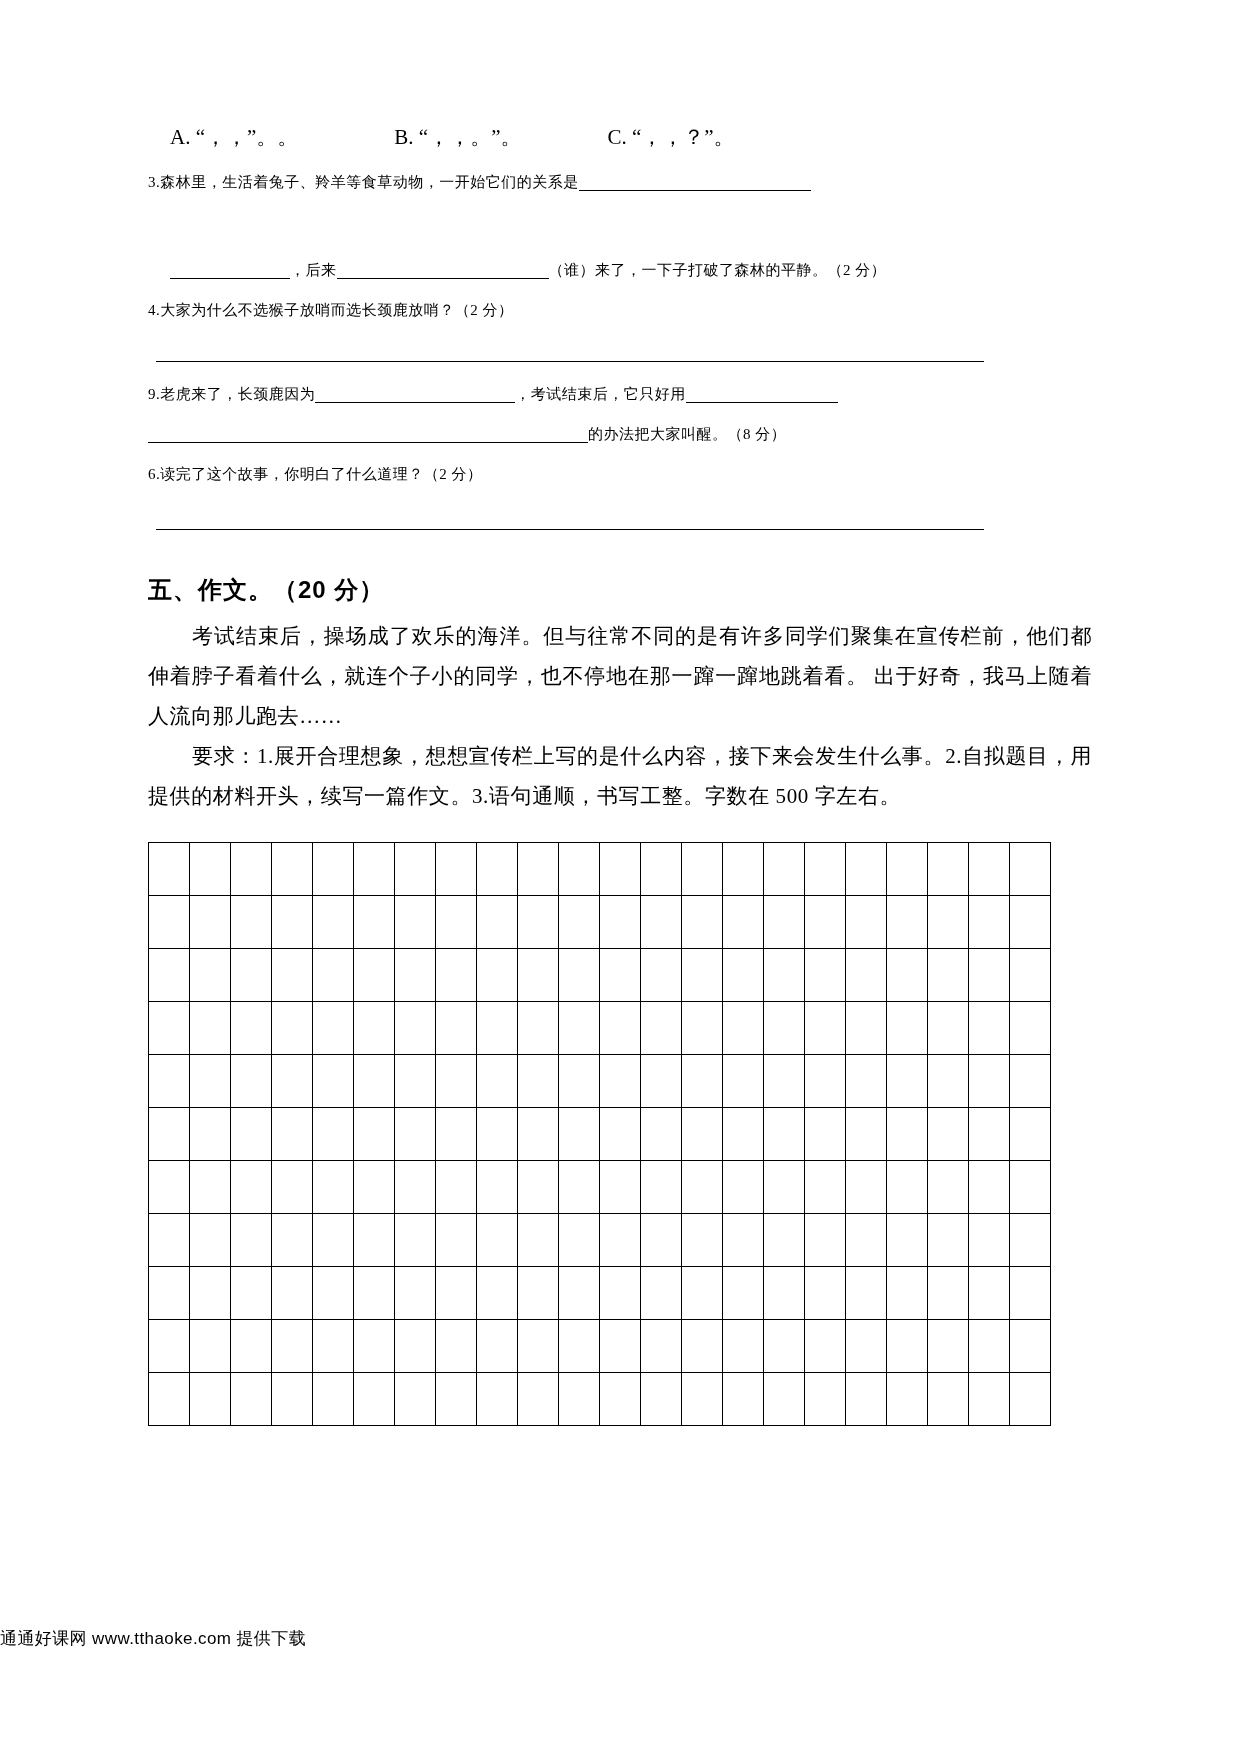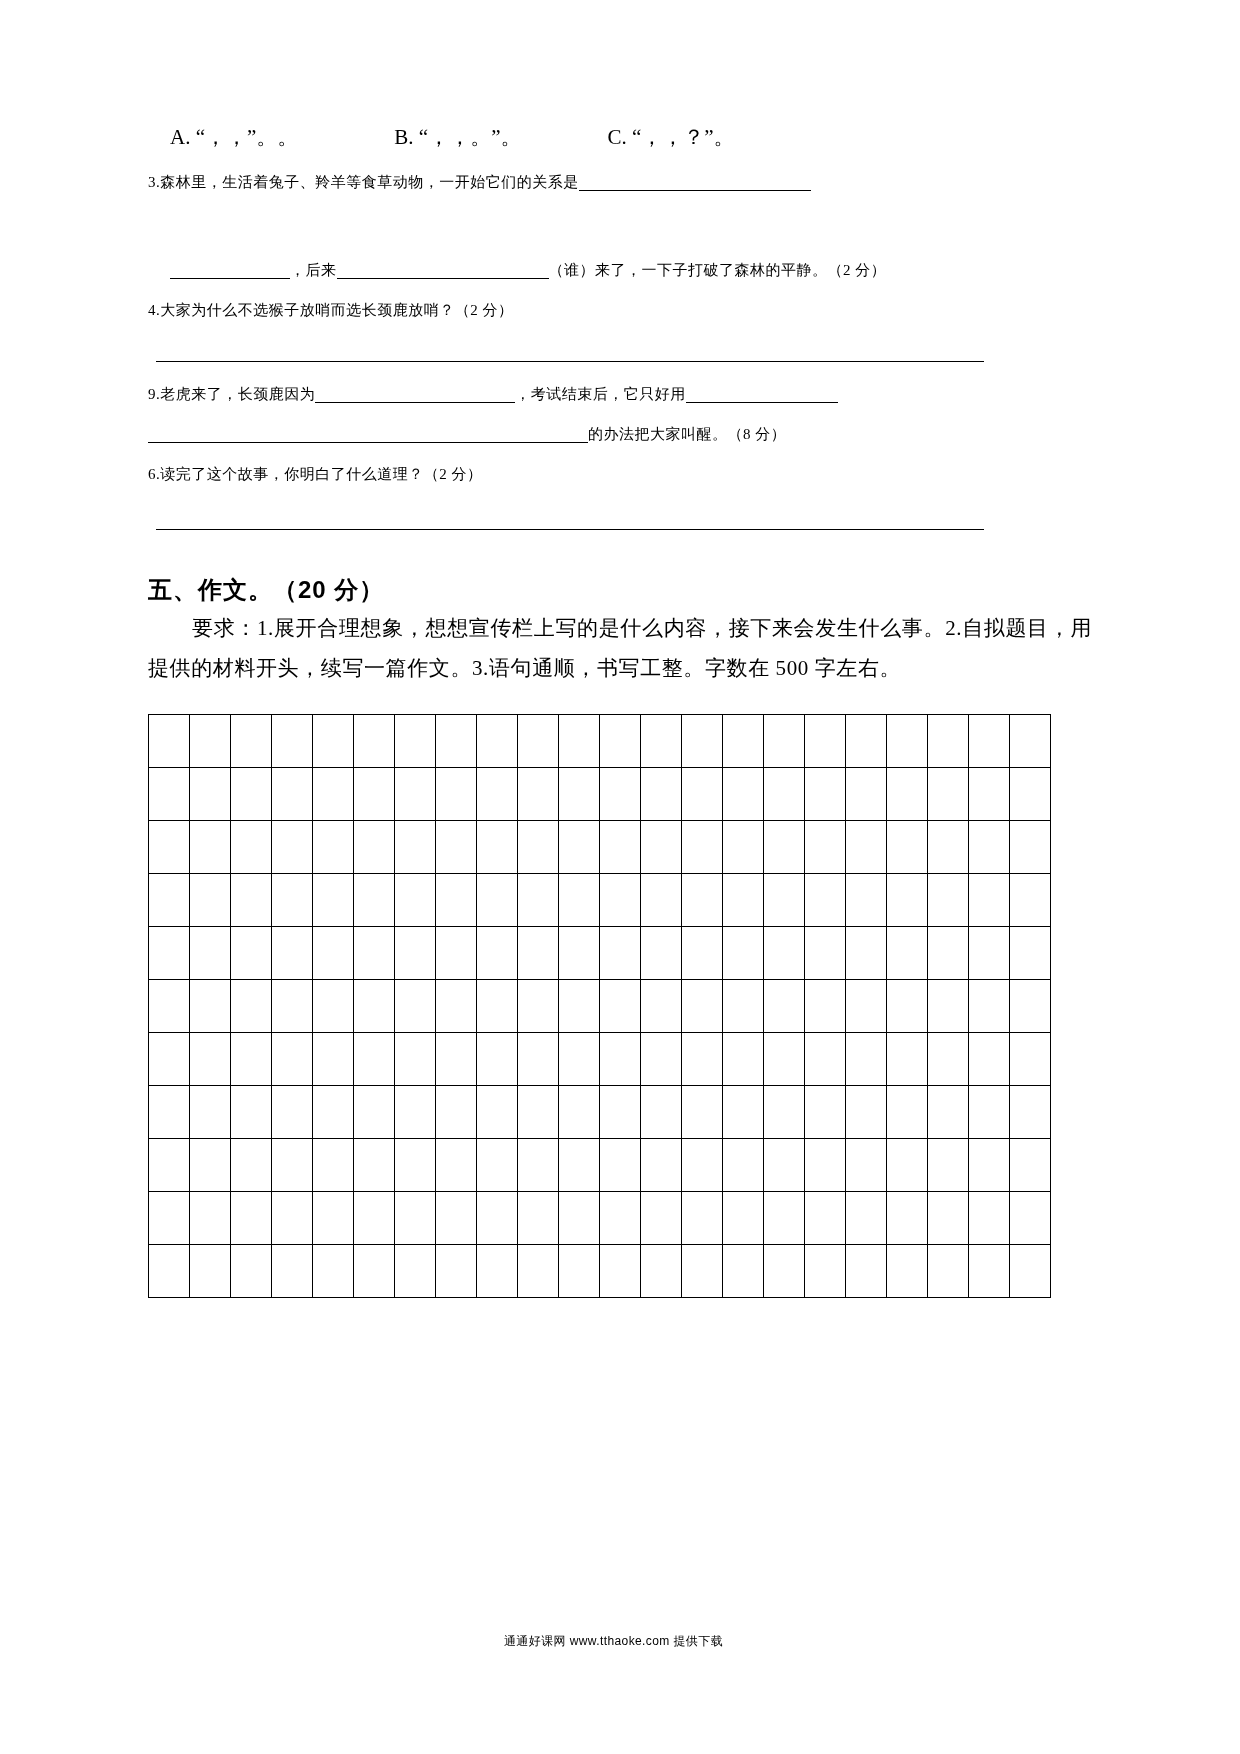--- a/index.html
+++ b/index.html
@@ -72,21 +72,21 @@
     width: 828px;
   }
   .rule-2 { margin-top: 34px; }
 
   
   .sec-head {
     font-size: 24px;
     font-weight: bold;
     letter-spacing: 1px;
     margin-top: 44px;
-    margin-bottom: 2px;
+    margin-bottom: 10px;
     font-family: "Liberation Sans", "DejaVu Sans", sans-serif;
   }
 
   .body-para {
     font-size: 21px;
     line-height: 40px;
     letter-spacing: 0.6px;
     text-align: justify;
     text-justify: inter-ideograph;
   }
@@ -108,22 +108,22 @@
     height: 52px;
     padding: 0;
   }
 
   
   .footer {
     position: absolute;
     left: 0;
     right: 13px;
     bottom: 104px;
-    text-align: center;
-    font-size: 12px;
+    text-align: left;
+    font-size: 17px;
     letter-spacing: 0.4px;
     font-family: "Liberation Sans", "DejaVu Sans", sans-serif;
   }
 </style>
 </head>
 <body>
 
 <div class="page">
 
   <div class="options">
@@ -155,20 +155,21 @@
     </div>
   </div>
 
   <div class="q-block">
     <div class="q-line">6.读完了这个故事，你明白了什么道理？（2 分）</div>
     <div class="rule rule-2"></div>
   </div>
 
   <div class="sec-head">五、作文。（20 分）</div>
 
+  <div class="body-para first">考试结束后，操场成了欢乐的海洋。但与往常不同的是有许多同学们聚集在宣传栏前，他们都伸着脖子看着什么，就连个子小的同学，也不停地在那一蹿一蹿地跳着看。 出于好奇，我马上随着人流向那儿跑去……</div>
   <div class="body-para first">要求：1.展开合理想象，想想宣传栏上写的是什么内容，接下来会发生什么事。2.自拟题目，用提供的材料开头，续写一篇作文。3.语句通顺，书写工整。字数在 500 字左右。</div>
 
   <div class="grid-wrap">
     <table class="grid">
       <tbody id="grid-body">
           <tr>
             <td></td>
             <td></td>
             <td></td>
             <td></td>

